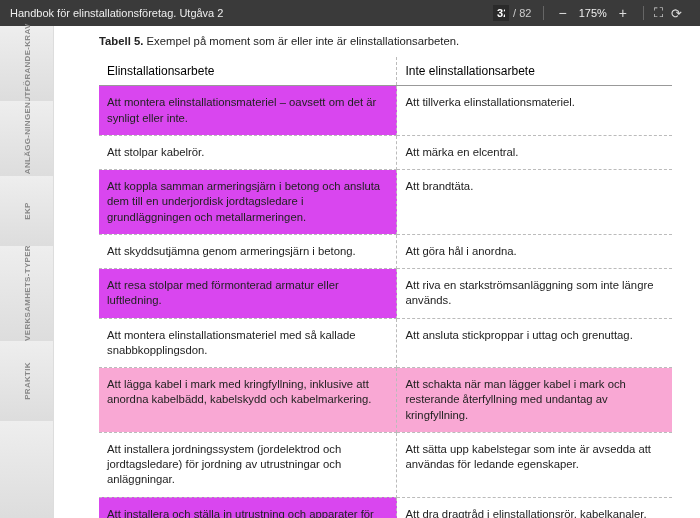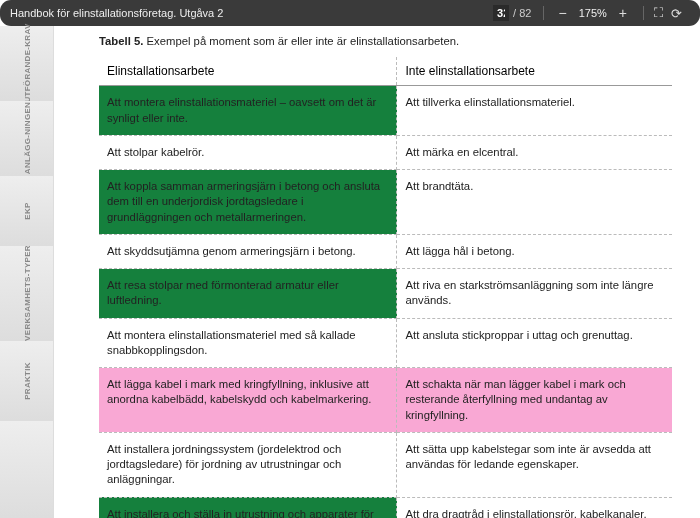--- a/index.html
+++ b/index.html
@@ -2,21 +2,20 @@
 <html><head>
 <meta charset="utf-8">
 <style>
   * { margin: 0; padding: 0; box-sizing: border-box; }
   body { font-family: Arial, sans-serif; background: #fff; width: 700px; height: 518px; overflow: hidden; position: relative; }
   
   .toolbar {
     background: #3a3a3a; color: #eee; height: 26px;
     display: flex; align-items: center; padding: 0 10px;
     font-size: 11px;
-    border-radius: 11px;
   }
   .doc-title { flex: 1; }
   .page-ctrl { display: flex; align-items: center; gap: 4px; margin-right: 12px; }
   .page-input { background: #2a2a2a; color: #fff; border: none; width: 16px; text-align: right; padding: 2px 4px; font-size: 11px; font-weight: bold; }
   .page-total { color: #ccc; text-align: right; }
   .zoom-ctrl { display: flex; align-items: center; gap: 8px; margin-right: 12px; }
   .zoom-btn { color: #ddd; cursor: pointer; font-size: 14px; line-height: 1; padding: 0 4px; }
   .zoom-val { color: #eee; }
   .divider { width: 1px; height: 14px; background: #666; margin-right: 10px; }
   .tool-icon { color: #ddd; font-size: 13px; margin-right: 8px; cursor: pointer; }
@@ -31,21 +30,21 @@
   
   .page { flex: 1; background: #fff; padding: 8px 28px 0 45px; font-size: 11.3px; line-height: 1.35; color: #222; overflow: hidden; }
   .caption { margin-bottom: 8px; }
   .caption b { font-weight: bold; }
   
   table { width: 100%; border-collapse: collapse; }
   th { text-align: left; color: #000000; font-weight: normal; font-size: 12px; padding: 6px 10px 6px 8px; border-bottom: 1.5px solid #999; }
   th:first-child { border-right: 1px dashed #bbb; width: 52%; }
   td { padding: 9px 10px 9px 8px; border-bottom: 1px dashed #bbb; vertical-align: top; }
   td:first-child { border-right: 1px dashed #bbb; }
-  tr.shaded td:first-child { background: #15803d; }
+  tr.shaded td:first-child { background: #d946ef; }
   tr.hl td { background: #f9a8d4; }
 </style>
 </head>
 <body>
 
 <div class="toolbar">
   <span class="doc-title">Handbok för elinstallationsföretag. Utgåva 2</span>
   <div class="page-ctrl">
     <input class="page-input" value="32" style="">
     <span class="page-total">/ 82</span>
@@ -102,21 +101,21 @@
           <tr>
             <td>Att stolpar kabelrör.</td>
             <td>Att märka en elcentral.</td>
           </tr>
           <tr class="shaded">
             <td>Att koppla samman armeringsjärn i betong och ansluta dem till en underjordisk jordtagsledare i grundläggningen och metallarmeringen.</td>
             <td>Att brandtäta.</td>
           </tr>
           <tr>
             <td>Att skyddsutjämna genom armeringsjärn i betong.</td>
-            <td>Att lägga hål i betong.</td>
+            <td>Att göra hål i anordna.</td>
           </tr>
           <tr class="shaded">
             <td>Att resa stolpar med förmonterad armatur eller luftledning.</td>
             <td>Att riva en starkströmsanläggning som inte längre används.</td>
           </tr>
           <tr>
             <td>Att montera elinstallationsmateriel med så kallade snabbkopplingsdon.</td>
             <td>Att ansluta stickproppar i uttag och grenuttag.</td>
           </tr>
           <tr class="hl">

